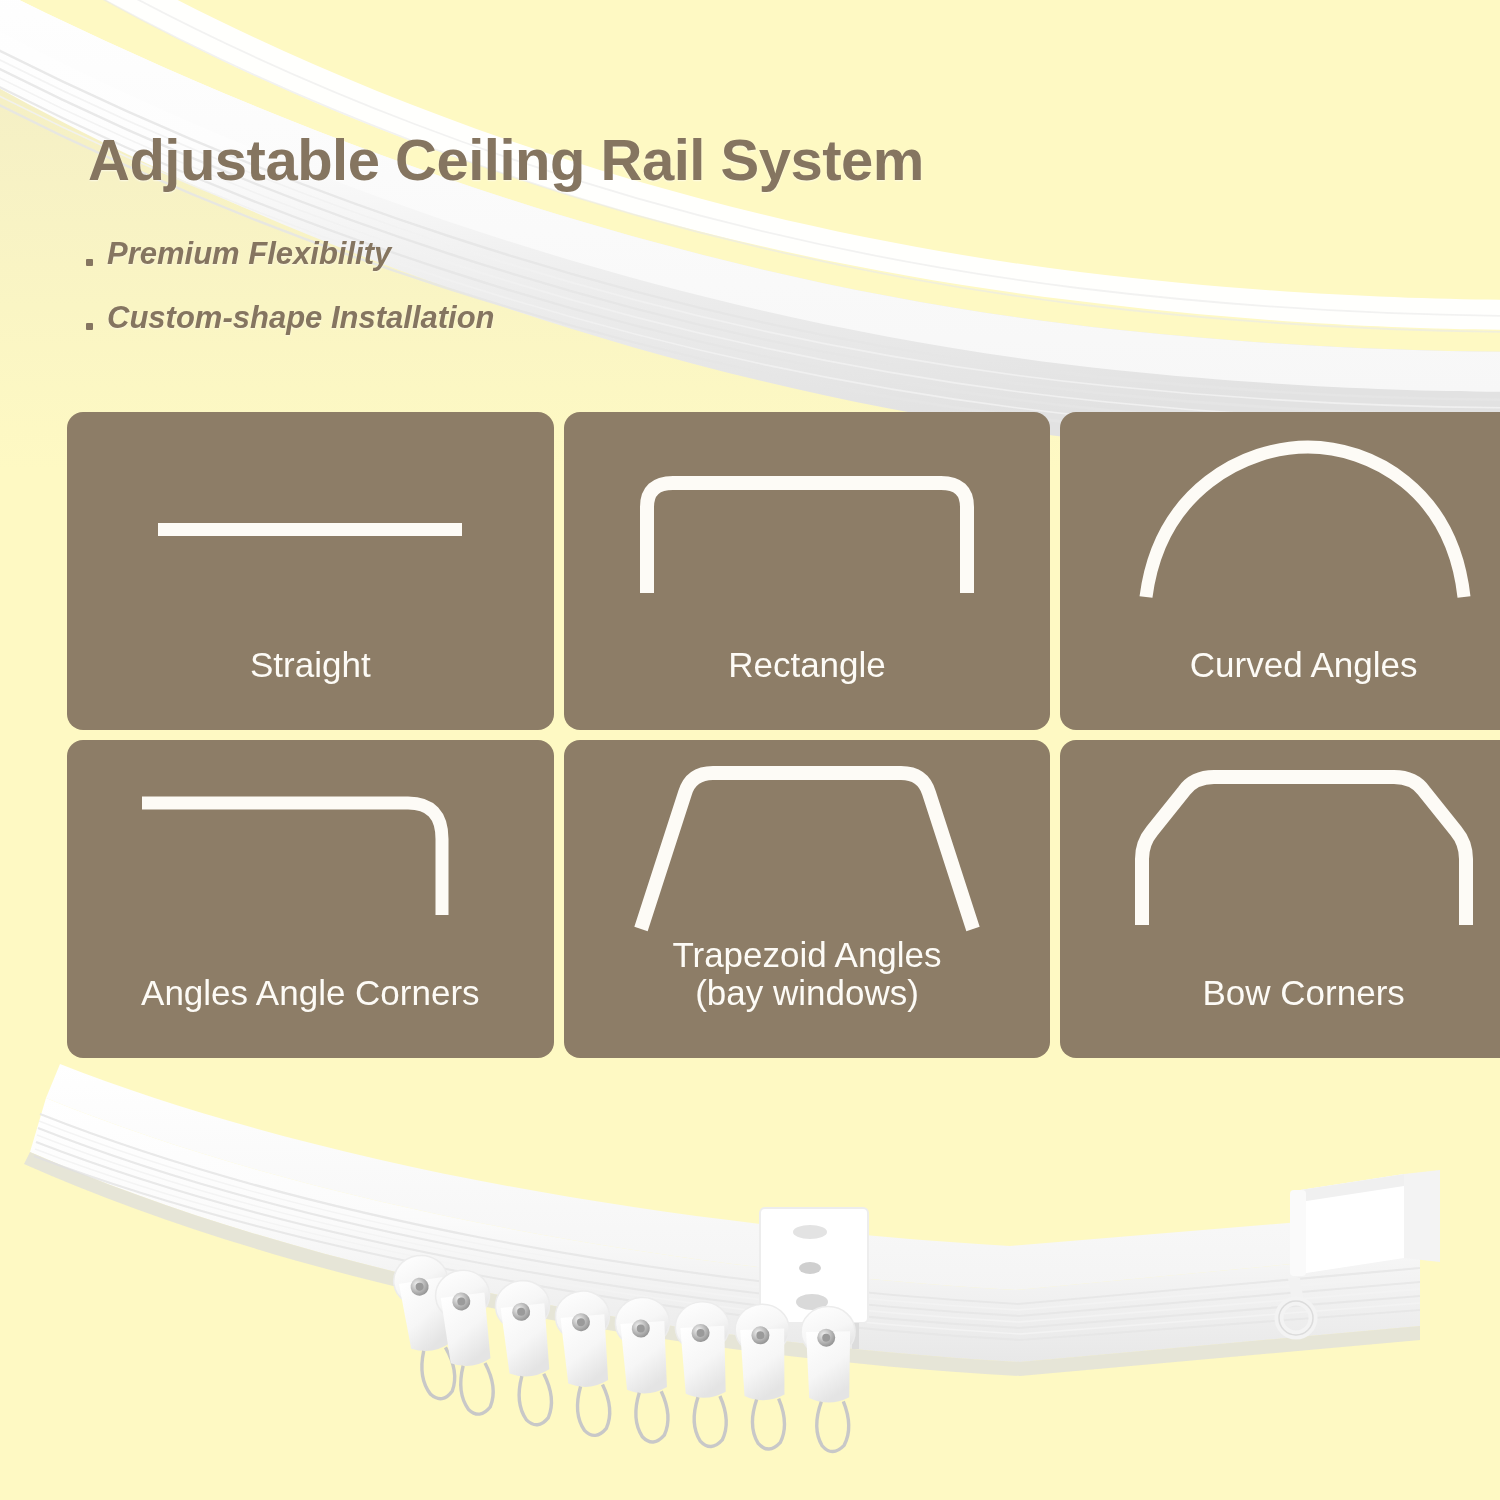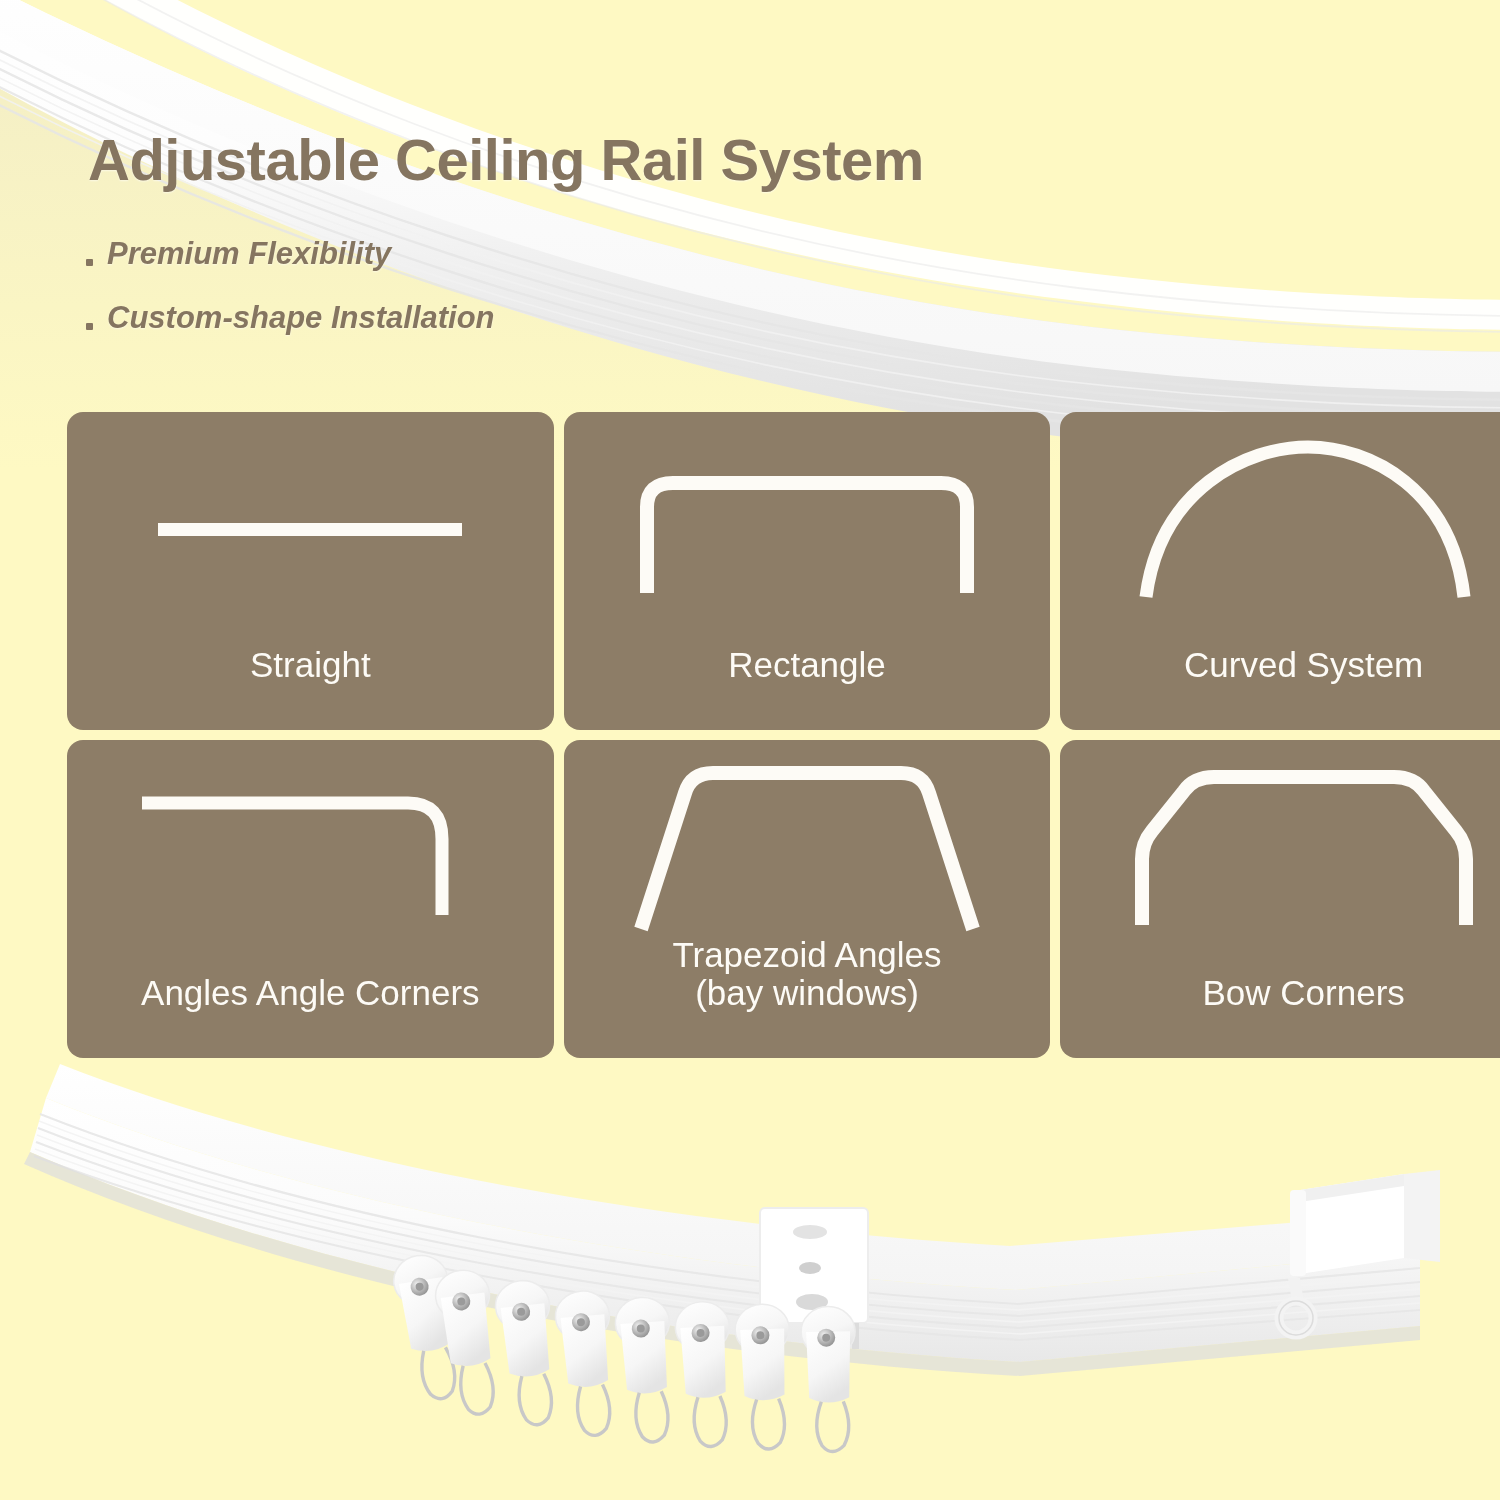--- a/index.html
+++ b/index.html
@@ -228,21 +228,21 @@
       </div>
       <div class="card-label">Rectangle</div>
     </div>
 
     <div class="card">
       <div class="card-figure">
         <svg width="380" height="230" viewBox="0 0 380 230">
           <path d="M32,186 C 46,78 132,36 194,36 C 256,36 338,78 350,186" fill="none" stroke="#fdfbf6" stroke-width="13" stroke-linecap="butt"></path>
         </svg>
       </div>
-      <div class="card-label">Curved System</div>
+      <div class="card-label">Curved Angles</div>
     </div>
 
     <div class="card">
       <div class="card-figure">
         <svg width="380" height="230" viewBox="0 0 380 230">
           <path d="M22,64 L288,64 Q322,64 322,100 L322,176" fill="none" stroke="#fdfbf6" stroke-width="13" stroke-linecap="butt"></path>
         </svg>
       </div>
       <div class="card-label">Angles Angle Corners</div>
     </div>

